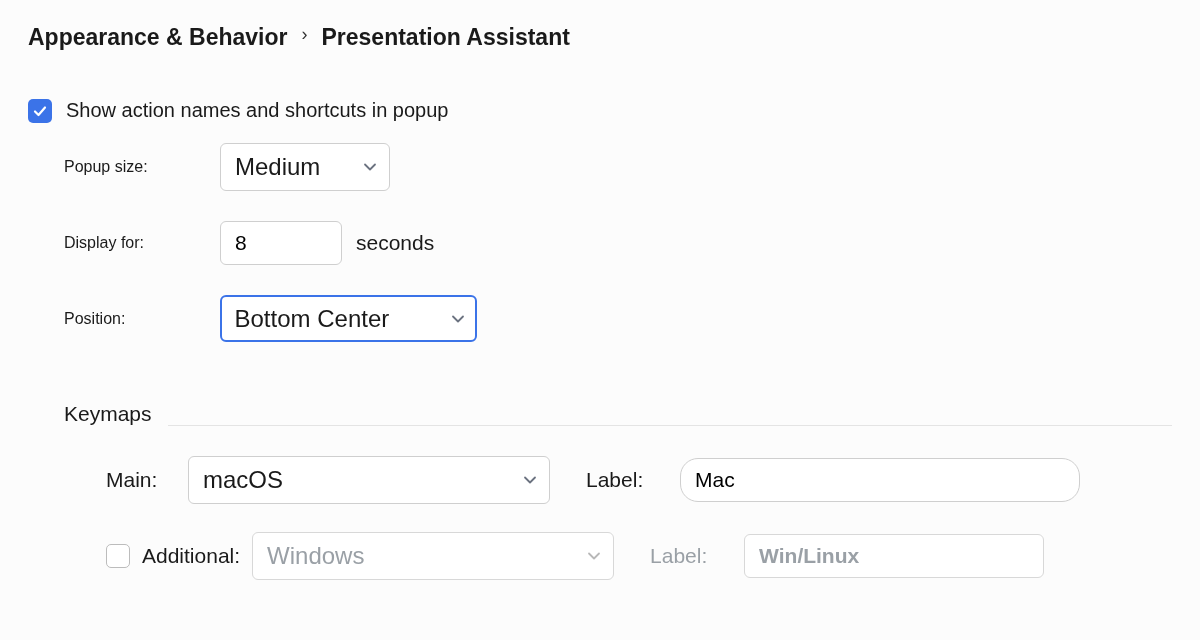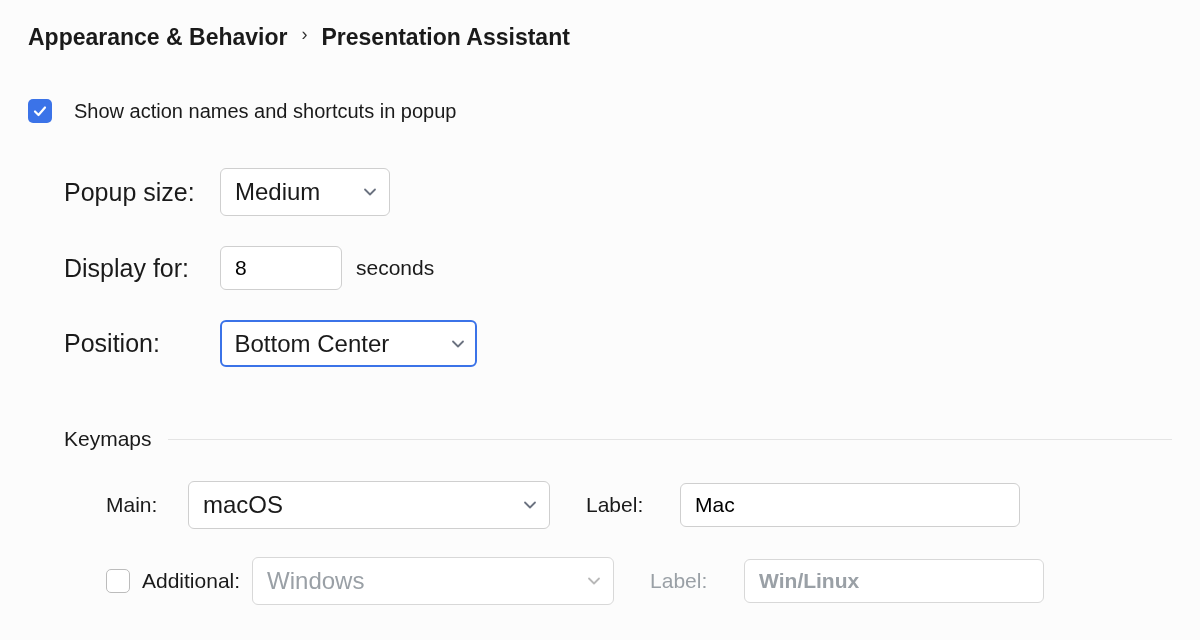--- a/index.html
+++ b/index.html
@@ -21,23 +21,23 @@
       font-size: 23px;
       margin-bottom: 48px;
     }
     .breadcrumb-sep {
       font-weight: 400;
       color: #333;
       font-size: 18px;
     }
     .checkbox-row {
       display: flex;
-      align-items: center;
-      gap: 22px;
-      margin-bottom: 45px;
+      align-items: flex-start;
+      gap: 14px;
+      margin-bottom: 20px;
     }
     .checkbox {
       width: 24px;
       height: 24px;
       border-radius: 5px;
       display: flex;
       align-items: center;
       justify-content: center;
       flex-shrink: 0;
     }
@@ -54,21 +54,21 @@
       height: 16px;
     }
     .form-row {
       display: flex;
       align-items: center;
       margin-left: 36px;
       margin-bottom: 30px;
     }
     .form-label {
       width: 156px;
-      font-size: 25px;
+      font-size: 16px;
     }
     .select {
       display: flex;
       align-items: center;
       justify-content: space-between;
       border: 1px solid #cfcfcf;
       border-radius: 6px;
       background: #fff;
       padding: 9px 12px 9px 14px;
       font-size: 24px;
@@ -105,21 +105,21 @@
       color: #9aa0a6;
       border-color: #d8d8d8;
       font-weight: bold;
     }
     .suffix {
       margin-left: 14px;
       font-size: 21px;
     }
     .section-header {
       display: flex;
-      align-items: center;
+      align-items: flex-end;
       margin-left: 36px;
       margin-top: 60px;
       margin-bottom: 30px;
       gap: 16px;
     }
     .section-title {
       font-size: 21px;
     }
     .section-line {
       flex: 1;
@@ -207,21 +207,21 @@
   <div class="select" style="width:362px">
     <span>macOS</span>
     <span class="chevron">
       <svg viewBox="0 0 14 10">
           <path d="M2 2.5 L7 7.5 L12 2.5" stroke="#6b7280" stroke-width="1.8" fill="none" stroke-linecap="round" stroke-linejoin="round"></path>
         </svg>
     </span>
   </div>
   <div class="label2-group">
     <span class="keymap-label">Label:</span>
-    <input class="input" style="width: 340px;" value="Mac">
+    <input class="input" style="width: 400px; border-radius: 18px;" value="Mac">
   </div>
 </div>
 
 <div class="keymap-row">
   <div class="checkbox unchecked"></div>
   <span class="keymap-label">Additional:</span>
   <div class="select disabled" style="width:362px">
     <span>Windows</span>
     <span class="chevron">
       <svg viewBox="0 0 14 10">

